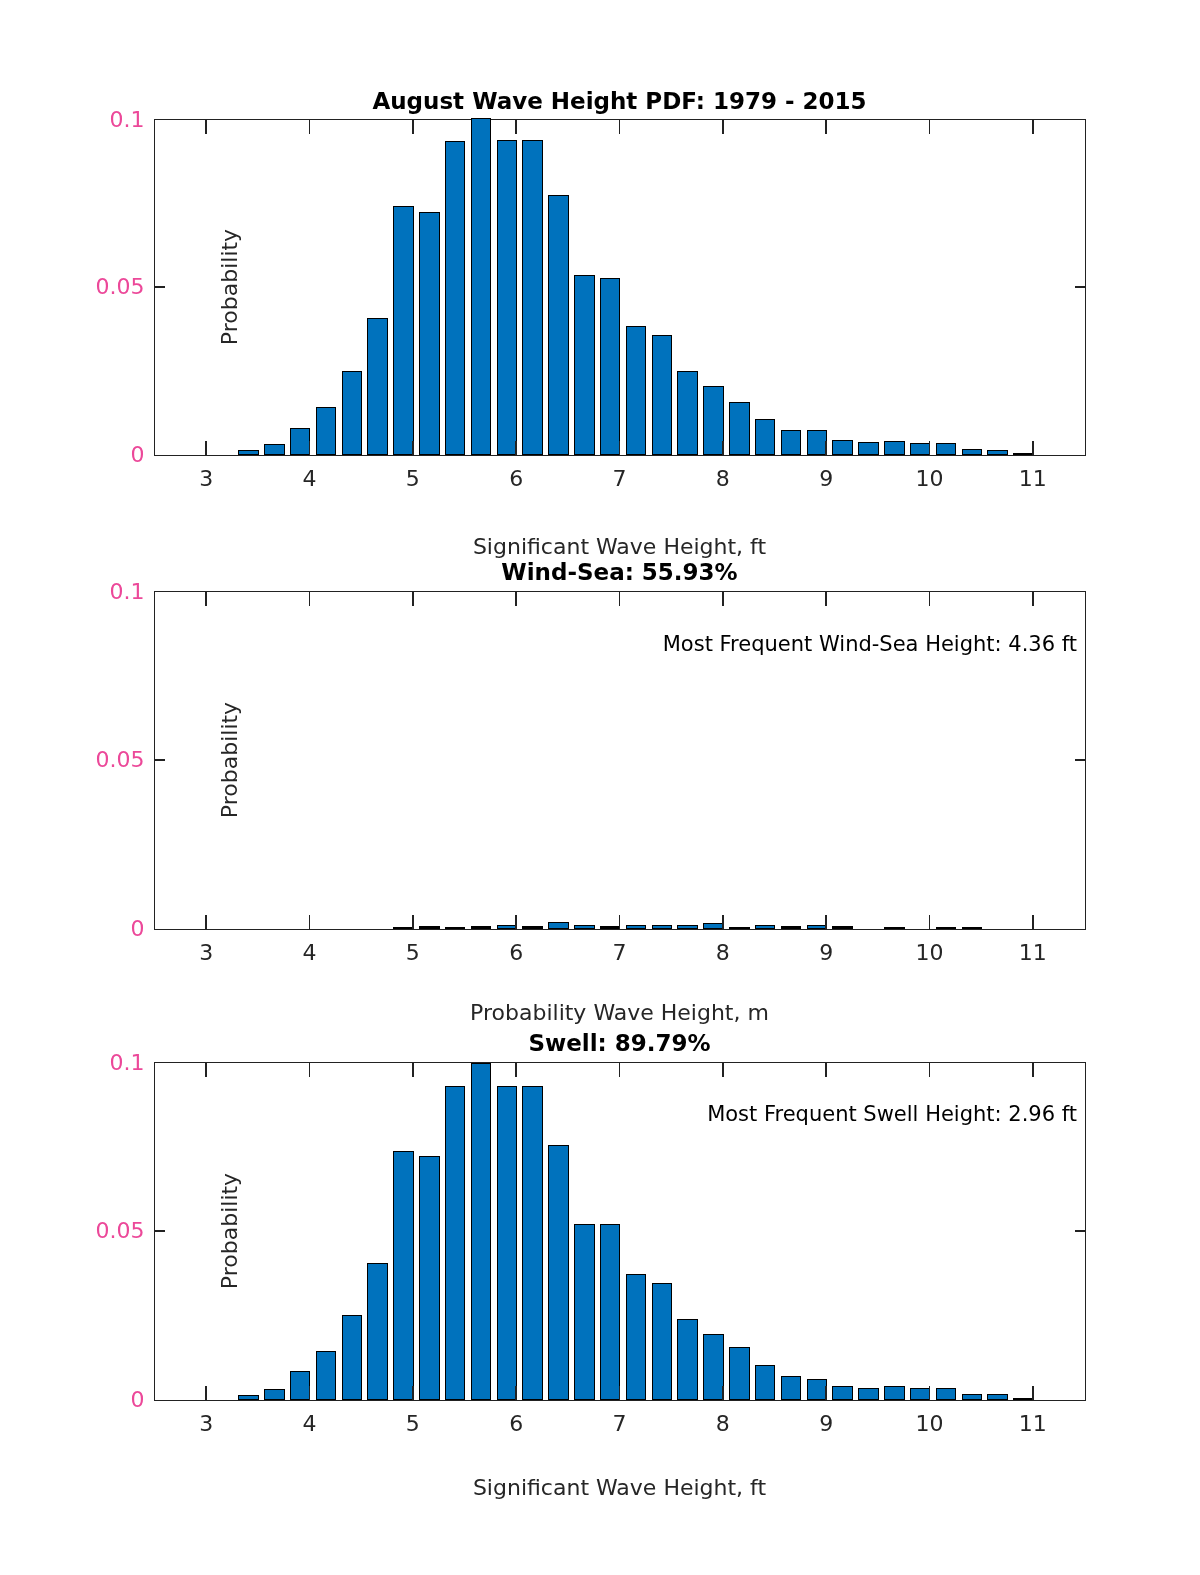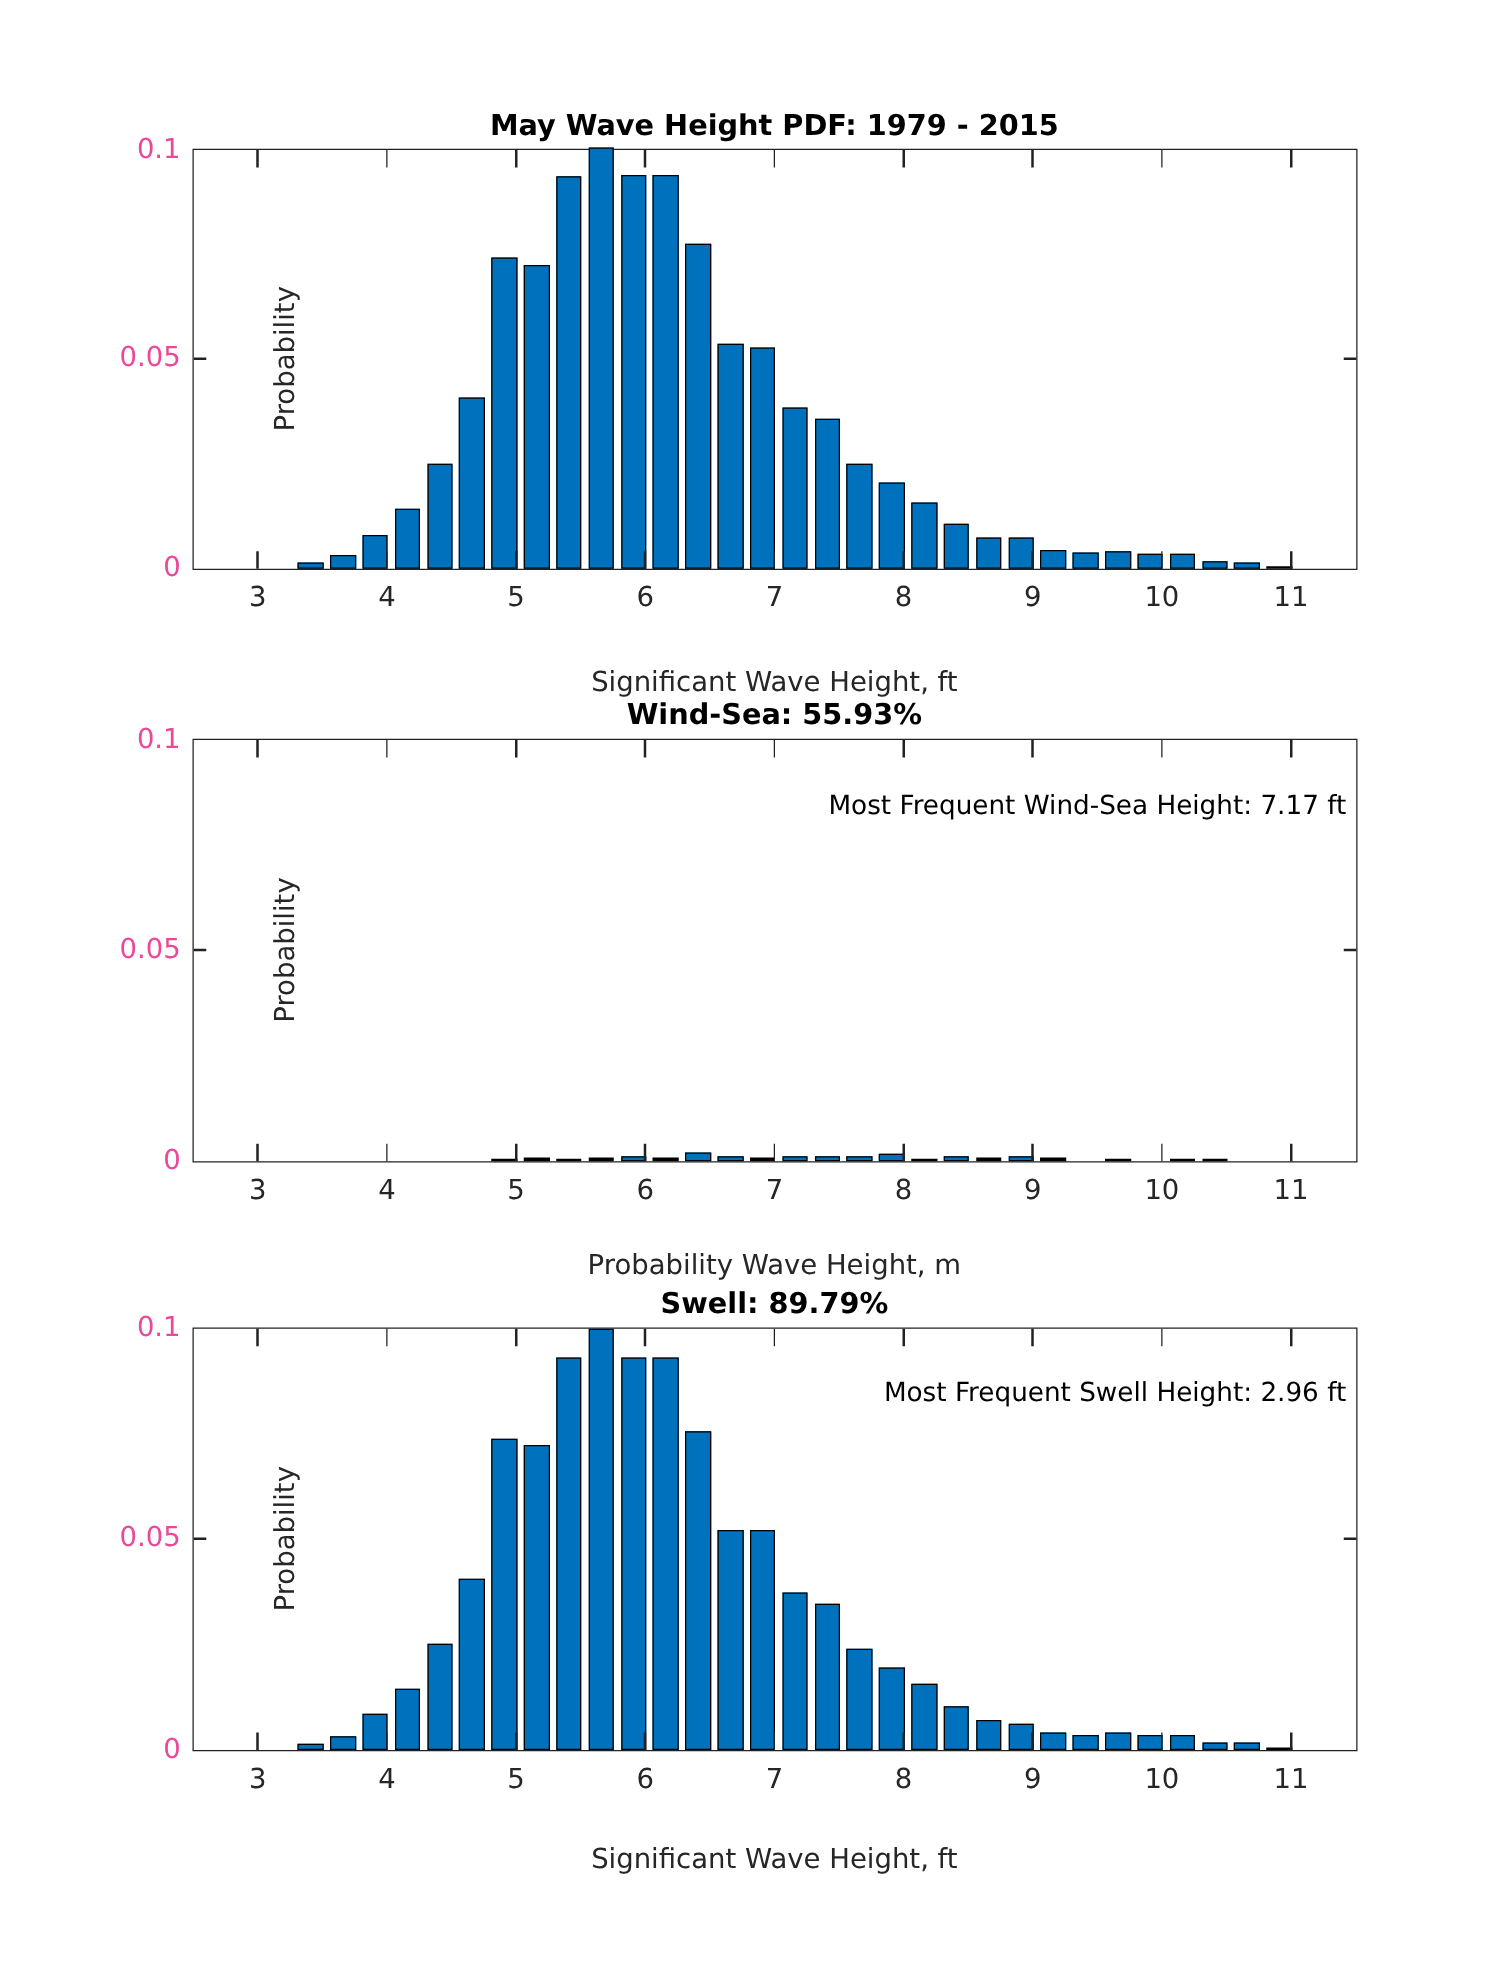--- a/index.html
+++ b/index.html
@@ -39,21 +39,21 @@
   }
   .annotations{
     position:absolute;right:123px;text-align:right;font-size:21px;color:#000;
     line-height:33px;white-space:nowrap;
   }
 </style>
 </head>
 <body>
 
 <div>
-  <div class="chart-title" style="top:87px">May Wave Height PDF: 1979 - 2015</div>
+  <div class="chart-title" style="top:87px">August Wave Height PDF: 1979 - 2015</div>
   <div class="plot" style="top:118.5px;height:335px" id="plot0">
     <div class="y-axis-label" style="top:154.5px">Probability</div>
   <div class="bar" style="left: 83.7333px; width: 20.6px; height: 4.02px; background: rgb(0, 114, 189); border-color: rgb(0, 0, 0);"></div>
       <div class="bar" style="left: 109.567px; width: 20.6px; height: 10.05px; background: rgb(0, 114, 189); border-color: rgb(0, 0, 0);"></div>
       <div class="bar" style="left: 135.4px; width: 20.6px; height: 26.8px; background: rgb(0, 114, 189); border-color: rgb(0, 0, 0);"></div>
       <div class="bar" style="left: 161.233px; width: 20.6px; height: 47.905px; background: rgb(0, 114, 189); border-color: rgb(0, 0, 0);"></div>
       <div class="bar" style="left: 187.067px; width: 20.6px; height: 83.08px; background: rgb(0, 114, 189); border-color: rgb(0, 0, 0);"></div>
       <div class="bar" style="left: 212.9px; width: 20.6px; height: 136.68px; background: rgb(0, 114, 189); border-color: rgb(0, 0, 0);"></div>
       <div class="bar" style="left: 238.733px; width: 20.6px; height: 248.235px; background: rgb(0, 114, 189); border-color: rgb(0, 0, 0);"></div>
       <div class="bar" style="left: 264.567px; width: 20.6px; height: 242.875px; background: rgb(0, 114, 189); border-color: rgb(0, 0, 0);"></div>
@@ -170,21 +170,21 @@
       <div class="xtick" style="left: 877.583px; bottom: 0px;"></div>
       <div class="xtick" style="left: 877.583px; top: 0px;"></div>
       <div class="xticklabel" style="left: 843.333px; top: 348px;">11</div>
       <div class="yticklabel" style="top: 324px;">0</div>
       <div class="ytick" style="left: 0px; top: 167.75px;"></div>
       <div class="ytick" style="right: 0px; top: 167.75px;"></div>
       <div class="yticklabel" style="top: 155.5px;">0.05</div>
       <div class="yticklabel" style="top: -13px;">0.1</div>
     </div>
   <div class="annotations" style="top:628px">
-    <div>Most Frequent Wind-Sea Height: 7.17 ft</div>
+    <div>Most Frequent Wind-Sea Height: 4.36 ft</div>
   </div>
   <div class="x-axis-label" style="top:1000px">Probability Wave Height, m</div>
 </div>
 
 <div>
   <div class="chart-title" style="top:1029px">Swell: 89.79%</div>
   <div class="plot" style="top:1061.5px;height:337px" id="plot2">
     <div class="y-axis-label" style="top:155.5px">Probability</div>
   <div class="bar" style="left: 83.7333px; width: 20.6px; height: 4.044px; background: rgb(0, 114, 189); border-color: rgb(0, 0, 0);"></div>
       <div class="bar" style="left: 109.567px; width: 20.6px; height: 10.784px; background: rgb(0, 114, 189); border-color: rgb(0, 0, 0);"></div>

